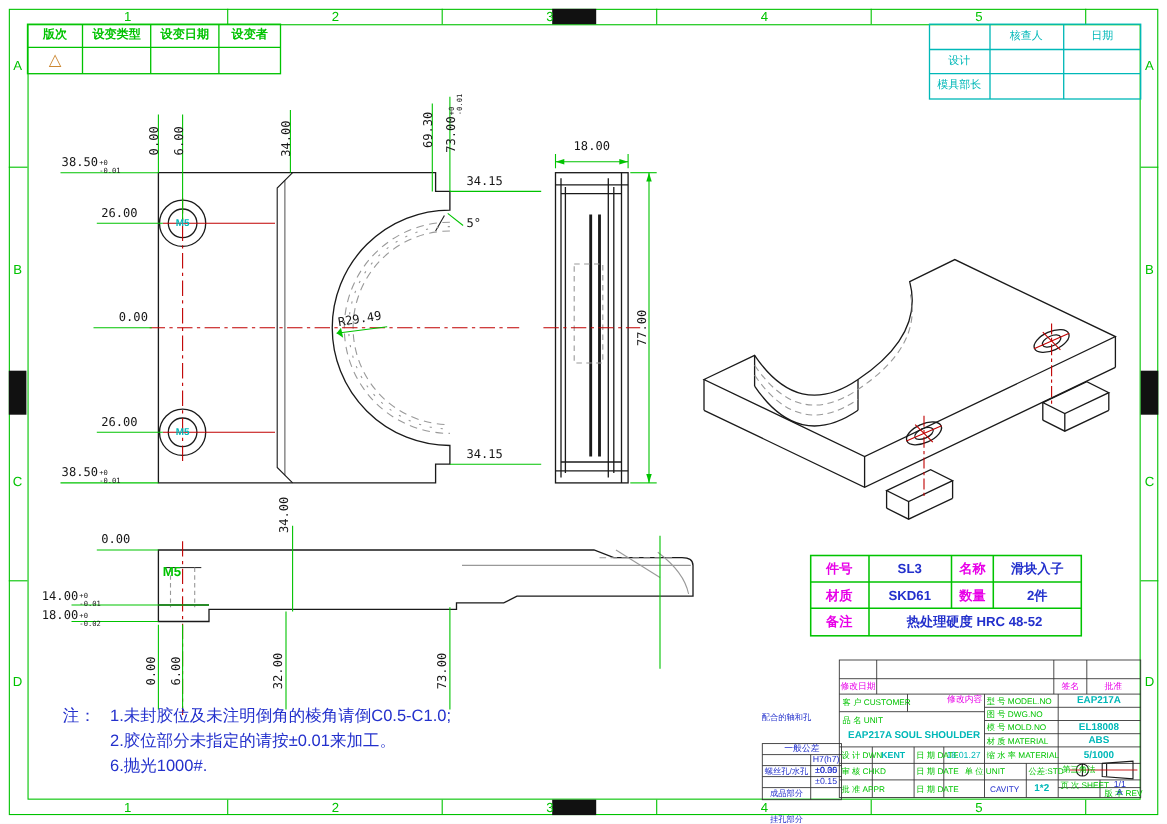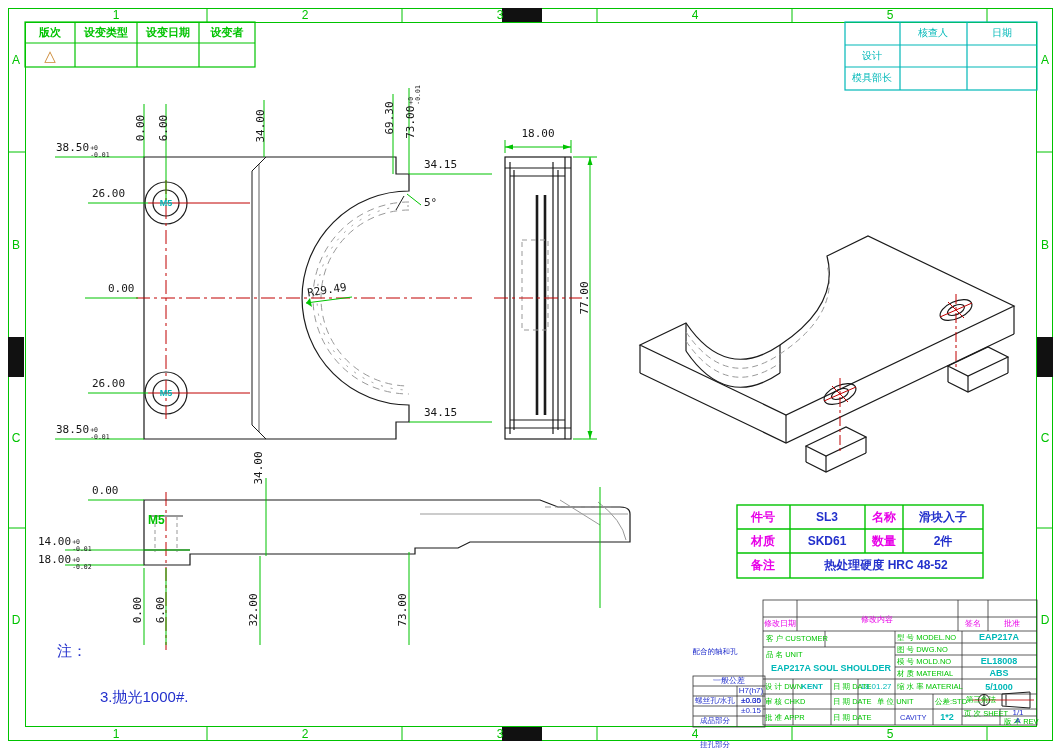--- a/index.html
+++ b/index.html
@@ -276,34 +276,36 @@
 <span class="t c mg s13 b" style="left:884px;top:517px">名称</span>
 <span class="t c bl s13 b" style="left:943px;top:517px">滑块入子</span>
 <span class="t c mg s13 b" style="left:763px;top:541px">材质</span>
 <span class="t c bl s13 b" style="left:827px;top:541px">SKD61</span>
 <span class="t c mg s13 b" style="left:884px;top:541px">数量</span>
 <span class="t c bl s13 b" style="left:943px;top:541px">2件</span>
 <span class="t c mg s13 b" style="left:763px;top:565px">备注</span>
 <span class="t c bl s13 b" style="left:886px;top:565px">热处理硬度 HRC 48-52</span>
 
 <span class="t bl s15" style="left:57px;top:643px">注：</span>
-<span class="t bl s15" style="left:100px;top:689px">3.抛光1000#.</span>
+<span class="t bl s15" style="left:100px;top:643px">1.未封胶位及未注明倒角的棱角请倒C0.5-C1.0;</span>
+<span class="t bl s15" style="left:100px;top:666px">2.胶位部分未指定的请按±0.01来加工。</span>
+<span class="t bl s15" style="left:100px;top:689px">6.抛光1000#.</span>
 
 <span class="t c bl s8" style="left:729px;top:681px">一般公差</span>
 <span class="t c bl s7" style="left:715px;top:652px">配合的轴和孔</span>
 <span class="t c bl s8" style="left:751px;top:691px">H7(h7)</span>
 <span class="t c bl s7" style="left:715px;top:701px">螺丝孔/水孔</span>
 <span class="t c bl s8" style="left:751px;top:701px">±0.30</span>
 <span class="t c bl s7" style="left:715px;top:745px">挂孔部分</span>
 <span class="t c bl s8" style="left:751px;top:711px">±0.15</span>
 <span class="t c bl s7" style="left:715px;top:721px">成品部分</span>
 <span class="t c bl s8" style="left:751px;top:701px">±0.05</span>
 
 <span class="t c mg s8" style="left:780px;top:624px">修改日期</span>
-<span class="t c mg s8" style="left:877px;top:620px">修改内容</span>
+<span class="t c mg s8" style="left:877px;top:636px">修改内容</span>
 <span class="t c mg s8" style="left:973px;top:624px">签名</span>
 <span class="t c mg s8" style="left:1012px;top:624px">批准</span>
 <span class="t g s7" style="left:766px;top:635px">客 户 CUSTOMER</span>
 <span class="t g s7" style="left:766px;top:651px">品 名 UNIT</span>
 <span class="t c cy s9 b" style="left:831px;top:668px">EAP217A SOUL SHOULDER</span>
 <span class="t g s7" style="left:897px;top:634px">型 号 MODEL.NO</span>
 <span class="t c cy s9 b" style="left:999px;top:637px">EAP217A</span>
 <span class="t g s7" style="left:897px;top:646px">图 号 DWG.NO</span>
 <span class="t c cy s9 b" style="left:999px;top:649px"></span>
 <span class="t g s7" style="left:897px;top:658px">模 号 MOLD.NO</span>

